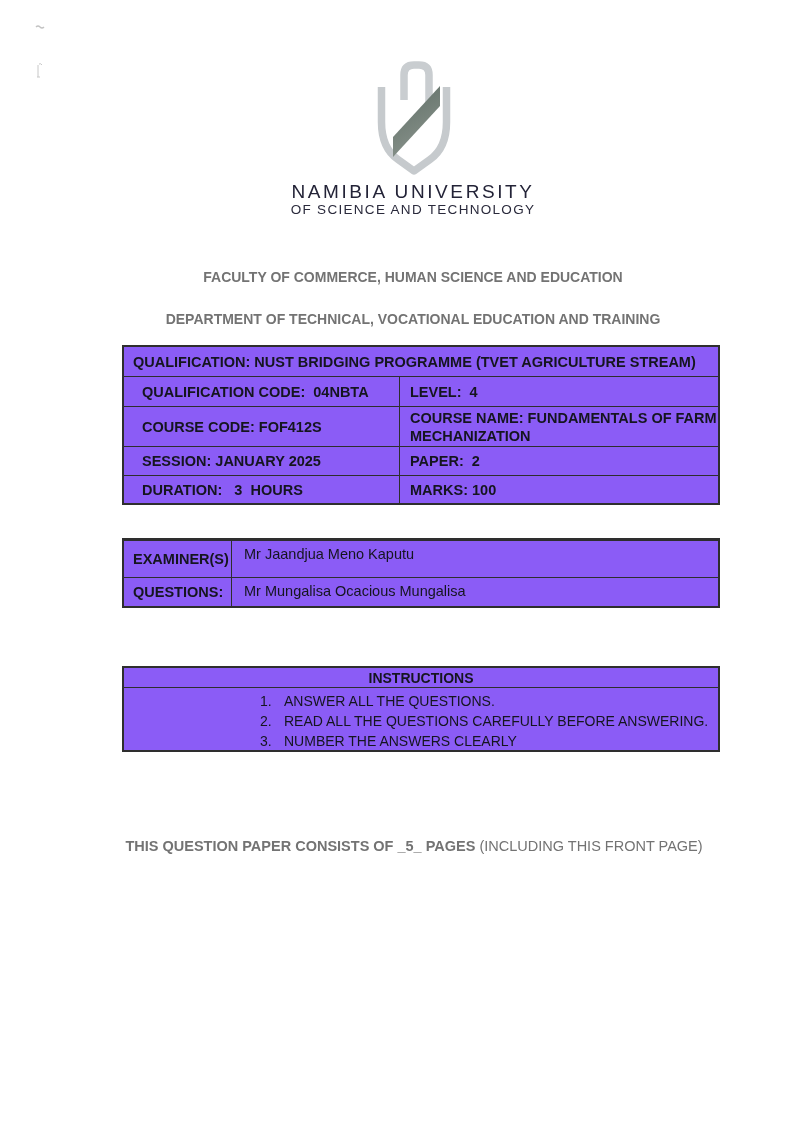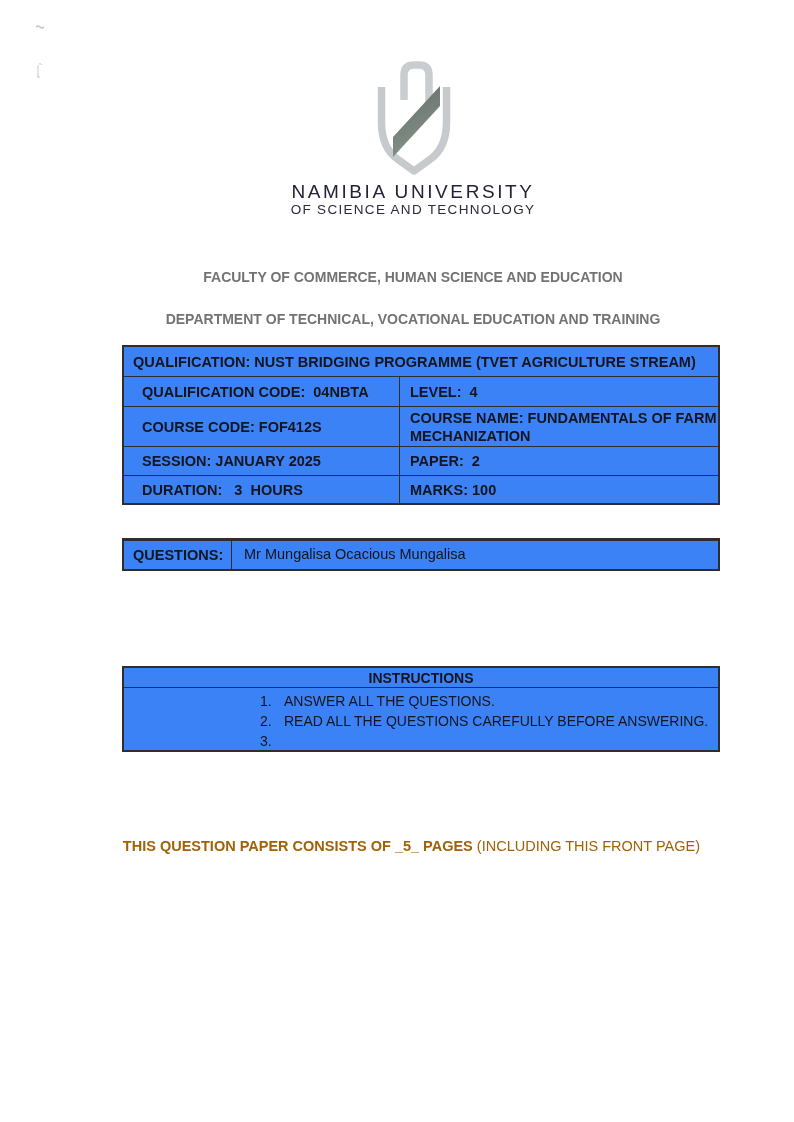--- a/index.html
+++ b/index.html
@@ -15,21 +15,21 @@
   .logo-text-wrap{left:34px;width:758px;text-align:center;}
   .logo-line1{top:181px;font-size:19px;font-weight:400;letter-spacing:2.6px;color:#232337;}
   .logo-line2{top:202px;font-size:13.5px;font-weight:400;letter-spacing:1.3px;color:#2a2a3c;}
 
   
   .heading{left:34px;width:758px;text-align:center;font-weight:700;font-size:14px;color:#737373;}
   .faculty{top:269px;}
   .department{top:311px;}
 
   
-  .tbl{box-sizing:border-box;border:2px solid #2e2e2e;background:#3b82f6;}
+  .tbl{box-sizing:border-box;border:2px solid #2e2e2e;background:#8b5cf6;}
   .cell{box-sizing:border-box;display:flex;align-items:center;
         font-size:14.5px;font-weight:700;white-space:pre-wrap;line-height:18px;}
 
   
   .details{left:122px;top:345px;width:598px;}
   .d-row{display:flex;border-top:1.5px solid #2e2e2e;}
   .d-row.first{border-top:none;}
   .d-left{width:276px;border-right:1.5px solid #2e2e2e;padding-left:18px;}
   .d-right{flex:1;padding-left:10px;}
   .h29{height:29px;}.h39{height:39px;}.h28{height:28px;}.h27{height:27px;}
@@ -44,21 +44,21 @@
   .h36{height:36px;}
 
   
   .instructions{left:122px;top:666px;width:598px;}
   .i-header{height:19px;justify-content:center;font-size:14px;line-height:14px;}
   .i-body{border-top:1.5px solid #2e2e2e;height:63px;box-sizing:border-box;padding-top:3px;}
   .i-line{display:flex;margin-left:136px;font-size:14px;font-weight:400;line-height:20px;color:#15151f;}
   .i-num{width:24px;}
 
   
-  .footer{left:84px;top:822px;width:616px;text-align:right;font-size:14.5px;color:#a16207;white-space:pre-wrap;}
+  .footer{left:102px;top:822px;width:616px;text-align:center;font-size:14.5px;color:#737373;white-space:pre-wrap;}
   .footer .b{font-weight:700;}
   .footer .r{font-weight:400;}
 
   
   .scan-marks{left:28px;top:18px;width:24px;height:64px;}
 </style>
 </head>
 <body>
 
 <svg class="abs scan-marks" viewBox="0 0 24 64">
@@ -104,37 +104,42 @@
     <div class="cell d-right h28">PAPER:  2</div>
   </div>
   <div class="d-row">
     <div class="cell d-left h27">DURATION:   3  HOURS</div>
     <div class="cell d-right h27">MARKS: 100</div>
   </div>
 </div>
 
 <div class="abs tbl exam">
   <div class="e-row">
+    <div class="cell e-label h36">EXAMINER(S)</div>
+    <div class="cell e-value h36">Mr Jaandjua Meno Kaputu</div>
+  </div>
+  <div class="e-row">
     <div class="cell e-label h28">QUESTIONS:</div>
     <div class="cell e-value h28">Mr Mungalisa Ocacious Mungalisa</div>
   </div>
 </div>
 
 <div class="abs tbl instructions">
   <div class="cell i-header">INSTRUCTIONS</div>
   <div class="i-body">
     <div class="i-line">
       <span class="i-num">1.</span>
       <span>ANSWER ALL THE QUESTIONS.</span>
     </div>
     <div class="i-line">
       <span class="i-num">2.</span>
       <span>READ ALL THE QUESTIONS CAREFULLY BEFORE ANSWERING.</span>
     </div>
     <div class="i-line">
       <span class="i-num">3.</span>
+      <span>NUMBER THE ANSWERS CLEARLY</span>
     </div>
   </div>
 </div>
 
 <div class="abs footer">
   <span class="b">THIS QUESTION PAPER CONSISTS OF _5_ PAGES </span><span class="r">(INCLUDING THIS FRONT PAGE)</span>
 </div>
 
 </body></html>

